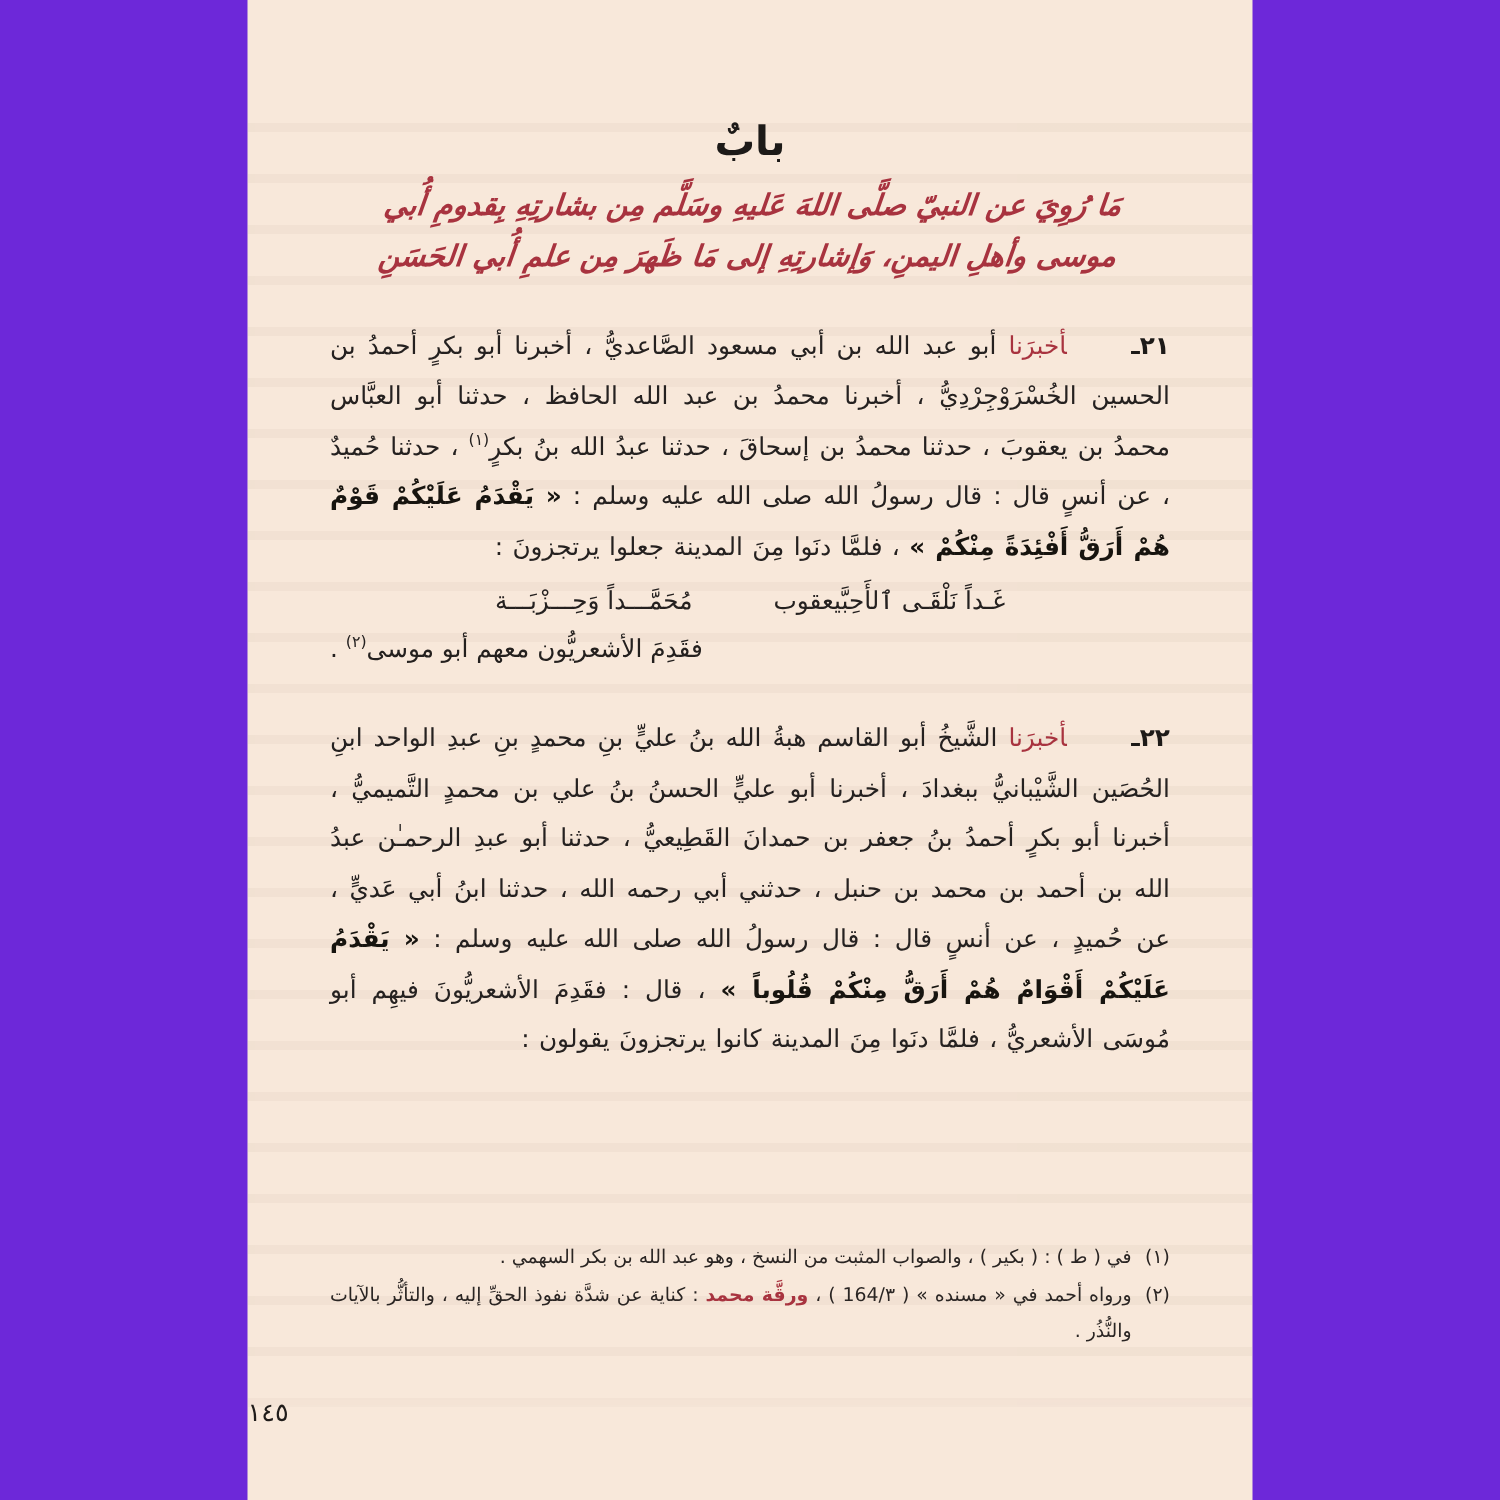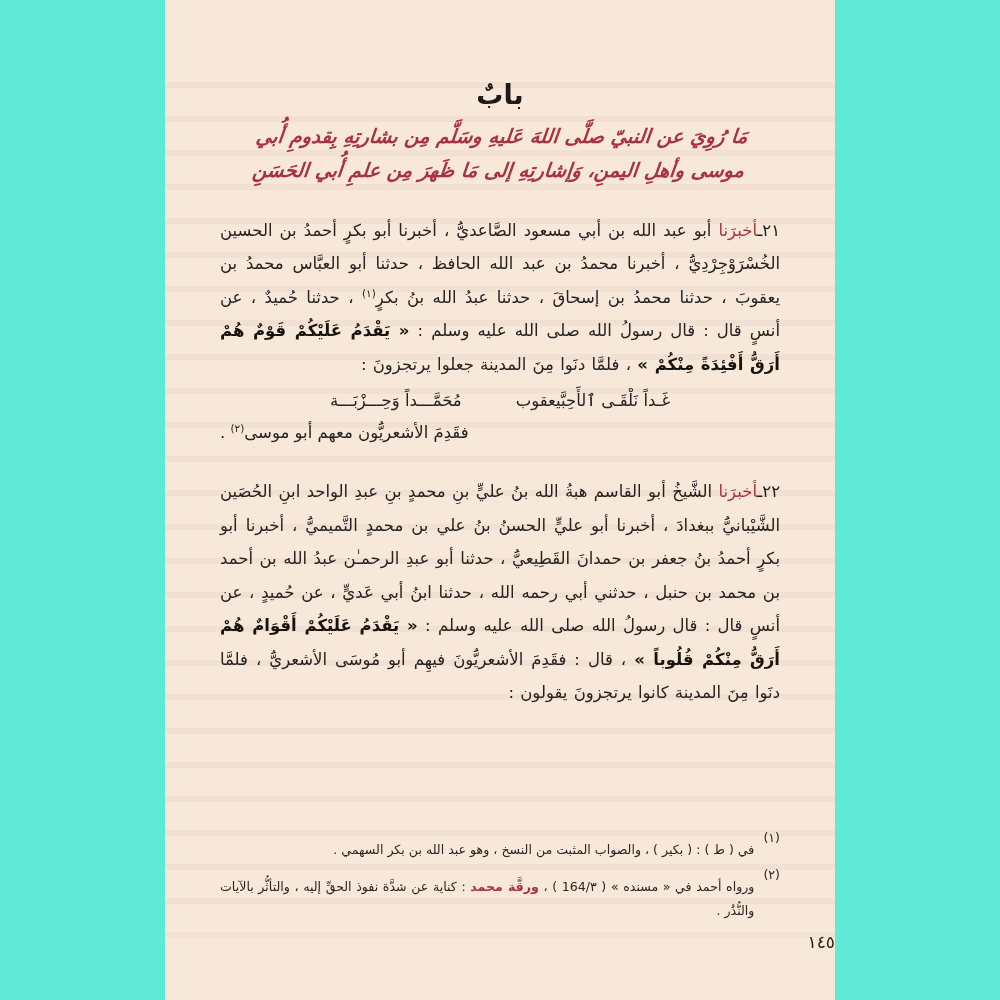--- a/index.html
+++ b/index.html
@@ -8,21 +8,21 @@
     background: #ffffff;
     width: 1000px;
     height: 1000px;
     overflow: hidden;
   }
 
   .screenshot {
     position: relative;
     width: 1000px;
     height: 1000px;
-    background: #5eead4;
+    background: #6d28d9;
   }
 
   
   .page {
     position: absolute;
     left: 165px;
     top: 0px;
     width: 670px;
     height: 1000px;
     background: #f8e8da;
@@ -93,21 +93,21 @@
   .body-block {
     margin-top: 26px;
     font-size: 16.5px;
     line-height: 2.03;
     text-align: justify;
     text-align-last: right;
     color: #252120;
     word-spacing: 1px;
   }
 
-  .num { color: #1d1a18; font-weight: 400; }
+  .num { color: #1d1a18; font-weight: 700; margin-left: 43px; }
   .akhbarana { color: #a8333f; font-weight: 400; }
   .hadith { font-weight: 700; color: #17140f; letter-spacing: 0.2px; }
   sup.fn {
     font-size: 10.5px;
     vertical-align: super;
     line-height: 0;
     color: #252120;
   }
 
   
@@ -138,31 +138,31 @@
     left: 55px;
     top: 826px;
     font-size: 12.6px;
     line-height: 1.95;
     color: #2a2523;
     text-align: justify;
     text-align-last: right;
   }
   .fn-row { display: flex; align-items: flex-start; gap: 9px; }
   .fn-mark { flex: 0 0 auto; white-space: nowrap; }
-  .fn-text { flex: 1 1 auto; margin-top: 12px; }
+  .fn-text { flex: 1 1 auto; }
   .fn-red { color: #a8333f; font-weight: 600; }
 
   
   .folio {
     position: absolute;
     z-index: 2;
     left: 0;
     right: 0;
     top: 932px;
-    text-align: right;
+    text-align: left;
     font-size: 17px;
     letter-spacing: 1px;
     color: #201c1a;
   }
 </style>
 </head>
 <body>
 
 <div class="screenshot">
 

